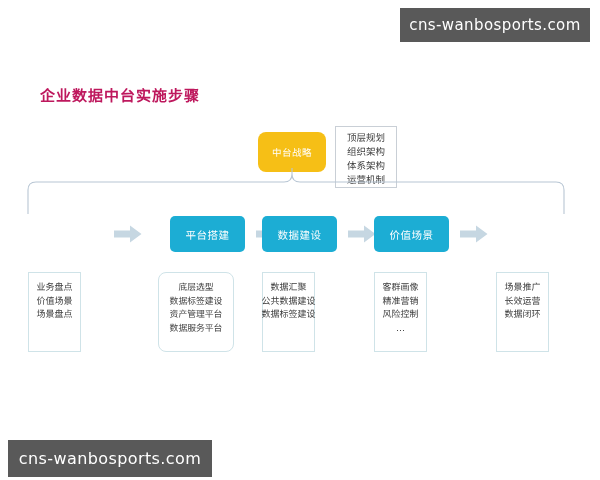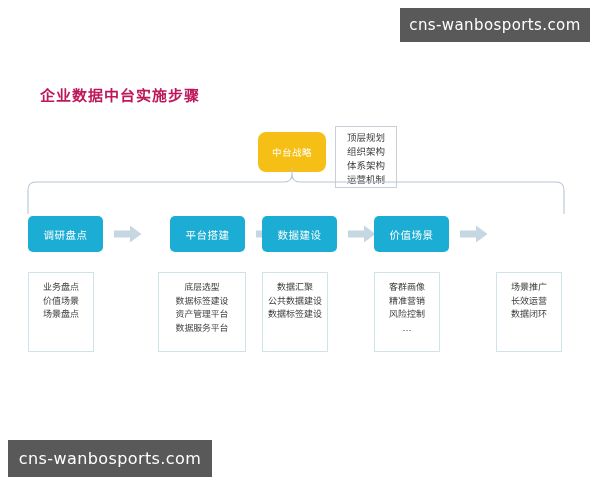--- a/index.html
+++ b/index.html
@@ -145,39 +145,40 @@
   #details-row {
     position: absolute;
     left: 28px;
     top: 272px;
     width: 544px;
     height: 82px;
   }
   .detail-box {
     position: absolute;
     top: 0px;
-    width: 66px;
+    width: 53px;
     height: 80px;
     background: #ffffff;
     border: 1px solid #cfe3e8;
     box-sizing: border-box;
     padding-top: 8px;
     display: flex;
     flex-direction: column;
     align-items: center;
   }
   .detail-box .line {
     font-size: 9px;
     line-height: 13.5px;
     color: #3d3d3d;
     white-space: nowrap;
   }
   .detail-box.wide {
-    width: 88px;
+    width: 76px;
     left: 130px;
+    border-radius: 8px;
   }
   .detail-box.wide .line {
     font-size: 8.8px;
   }
 </style>
 </head>
 <body>
 
 <div id="canvas">
 
@@ -204,21 +205,20 @@
              M 292 0
              L 292 6
              Q 292 14 300 14
              L 556 14
              Q 564 14 564 22
              L 564 46" fill="none" stroke="#b8c6d4" stroke-width="1.1"></path>
   </svg>
 
   <div id="steps-row">
 
-    <div class="step-box" style="left:0px">调研盘点</div>
 
     <svg class="step-arrow" style="left:86px" viewBox="0 0 28 18" xmlns="http://www.w3.org/2000/svg">
       <path d="M0 5.5 H16 V0.5 L27.5 9 L16 17.5 V12.5 H0 Z" fill="#c6d7e2"></path>
     </svg>
 
     <div class="step-box" style="left:142px">平台搭建</div>
 
     <svg class="step-arrow" style="left:228px" viewBox="0 0 28 18" xmlns="http://www.w3.org/2000/svg">
       <path d="M0 5.5 H16 V0.5 L27.5 9 L16 17.5 V12.5 H0 Z" fill="#c6d7e2"></path>
     </svg>

